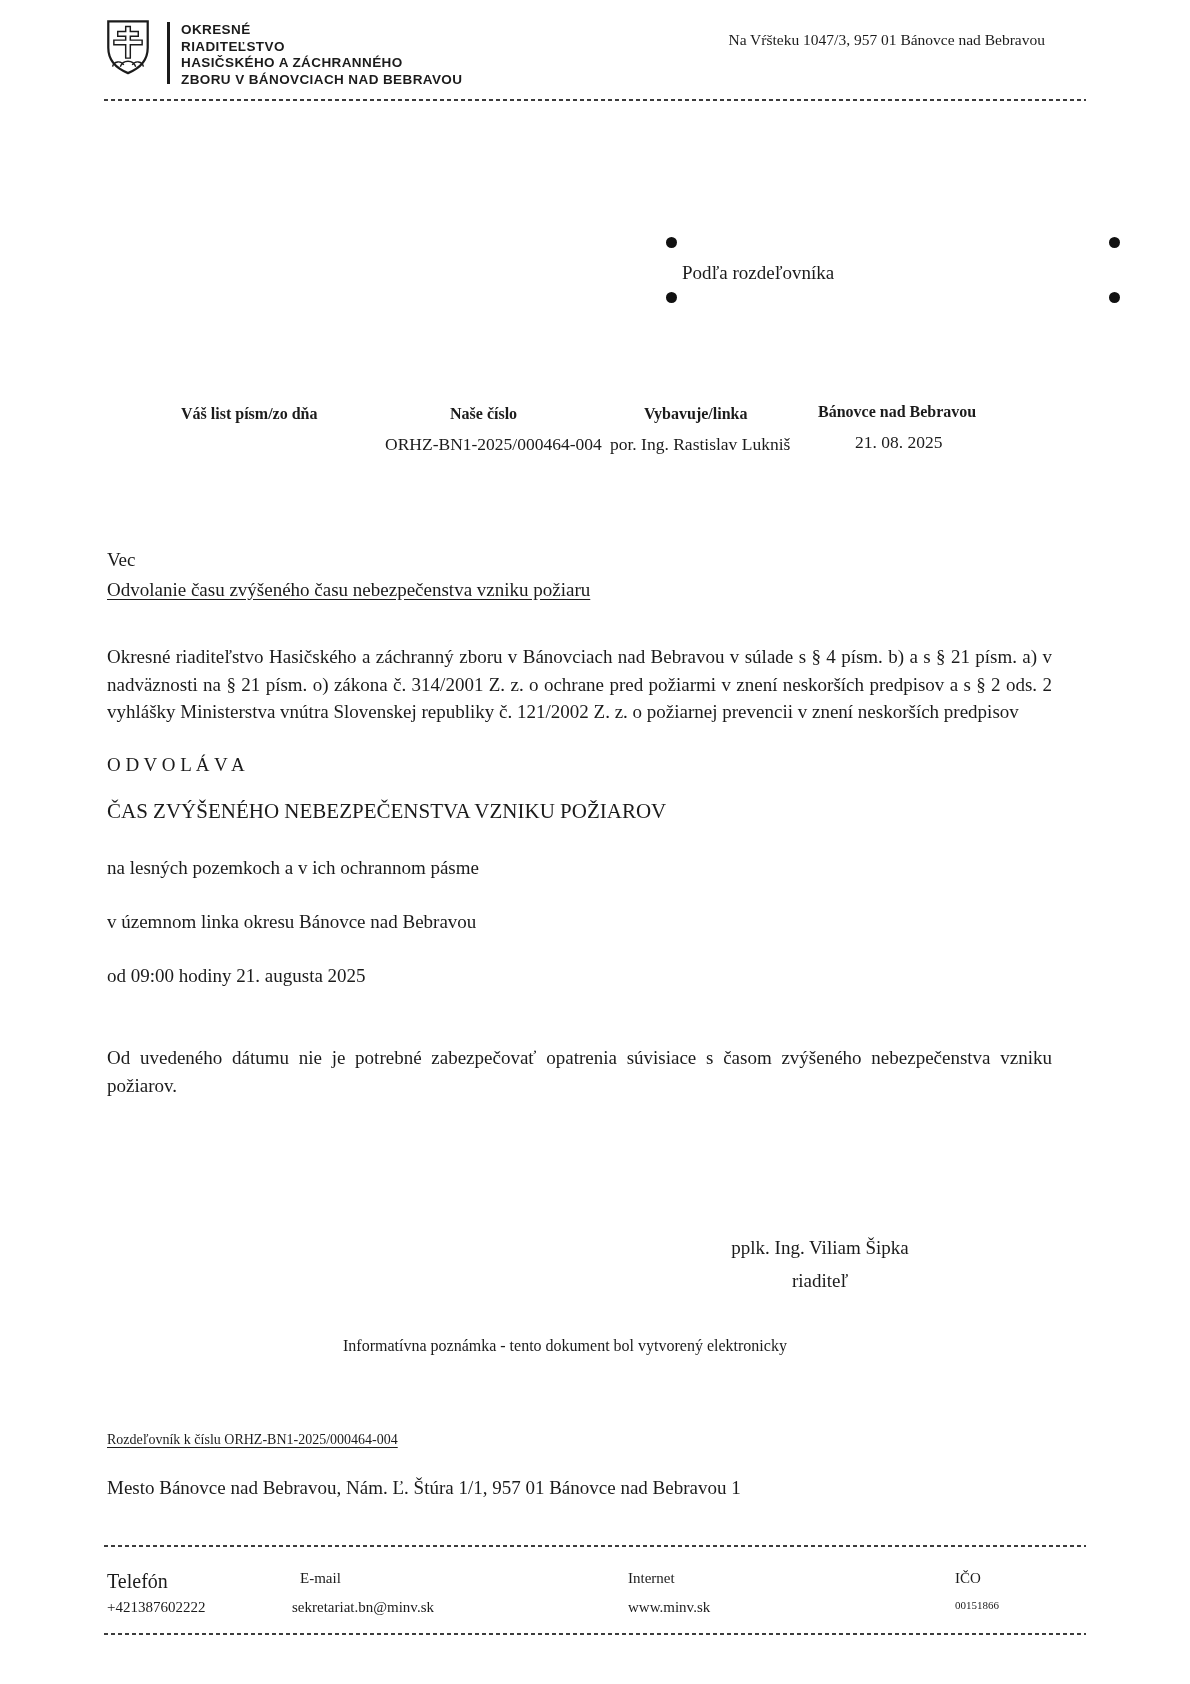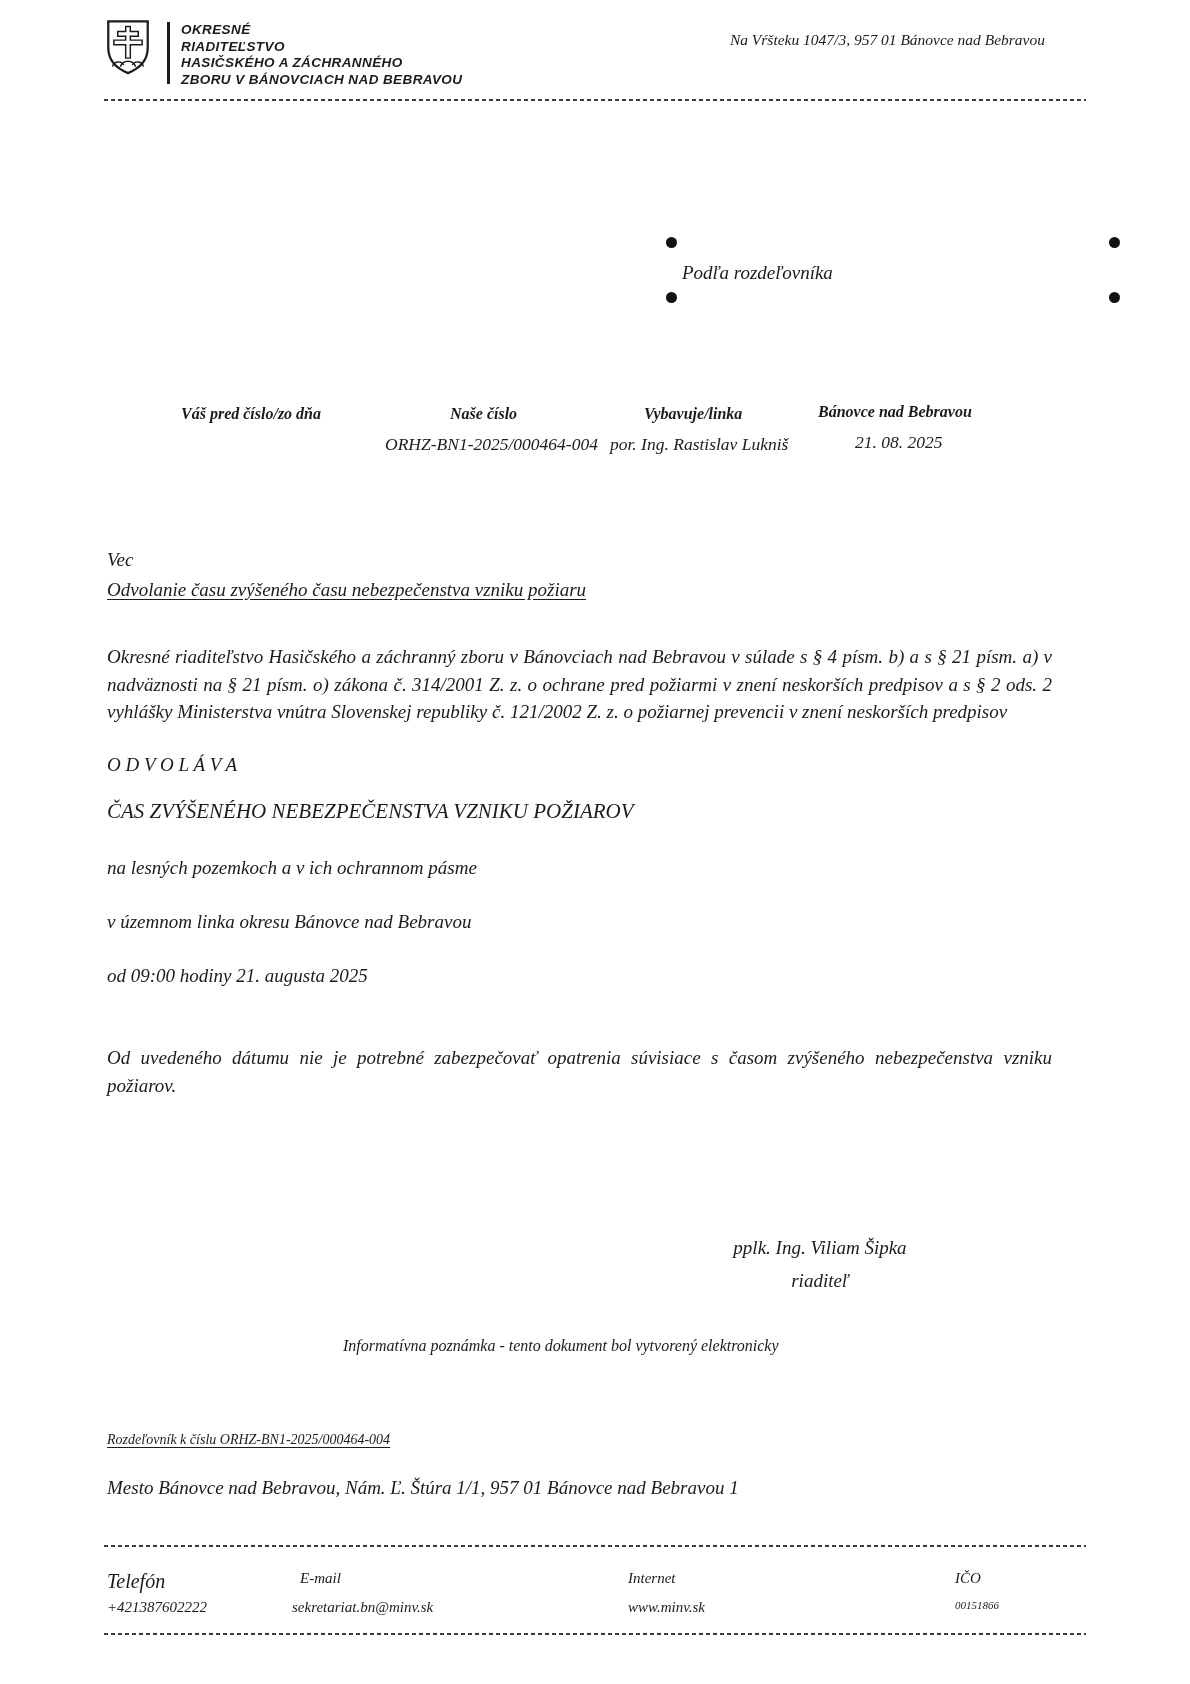--- a/index.html
+++ b/index.html
@@ -4,21 +4,20 @@
 <style>
   html,body{margin:0;padding:0;background:#e8e8e8;}
   .page{
     position:relative;
     width:1190px;height:1684px;
     margin:0 auto;
     background:#ffffff;
     font-family:"Liberation Serif", serif;
     color:#1b1b1b;
     overflow:hidden;
-    font-style:italic;
   }
   .abs{position:absolute;}
   .sans{font-family:"Liberation Sans", sans-serif;}
   .dashrule{
     height:2px;
     background:repeating-linear-gradient(90deg,#3c3c3c 0 4px,transparent 4px 7px);
   }
   .orgline{
     font-weight:700;
     font-size:13.5px;
@@ -65,21 +64,21 @@
 
   <div class="abs dashrule" style="left:104px;top:99px;width:982px;"></div>
 
   <div class="abs bullet" style="left:666px;top:237px;"></div>
   <div class="abs bullet" style="left:666px;top:292px;"></div>
   <div class="abs bullet" style="left:1109px;top:237px;"></div>
   <div class="abs bullet" style="left:1109px;top:292px;"></div>
 
   <div class="abs nowrap" style="left:682px;top:262px;font-size:19px;">Podľa rozdeľovníka</div>
 
-  <div class="abs reflabel" style="left:181px;top:405px;">Váš pred číslo/zo dňa</div>
+  <div class="abs reflabel" style="left:181px;top:405px;">Váš list písm/zo dňa</div>
   <div class="abs reflabel" style="left:450px;top:405px;">Naše číslo</div>
   <div class="abs reflabel" style="left:644px;top:405px;">Vybavuje/linka</div>
   <div class="abs reflabel" style="left:818px;top:403px;">Bánovce nad Bebravou</div>
 
   <div class="abs refvalue" style="left:385px;top:434px;">ORHZ-BN1-2025/000464-004</div>
   <div class="abs refvalue" style="left:610px;top:434px;">por. Ing. Rastislav Lukniš</div>
   <div class="abs refvalue" style="left:855px;top:432px;">21. 08. 2025</div>
 
   <div class="abs body19" style="left:107px;top:546px;">Vec</div>
   <div class="abs body19 ul nowrap" style="left:107px;top:576px;">Odvolanie času zvýšeného času nebezpečenstva vzniku požiaru</div>

